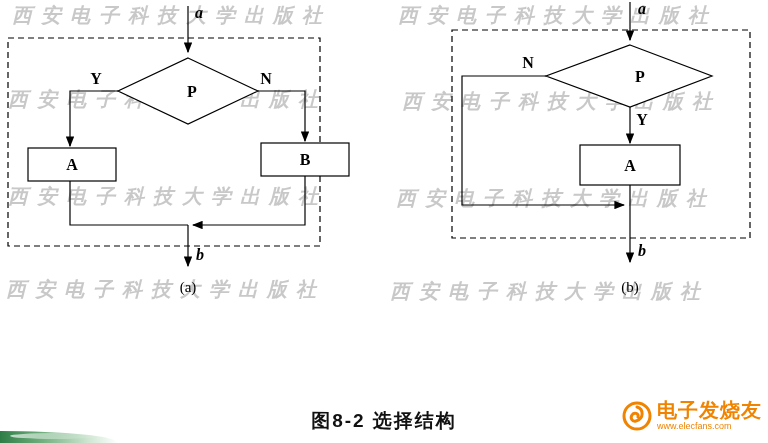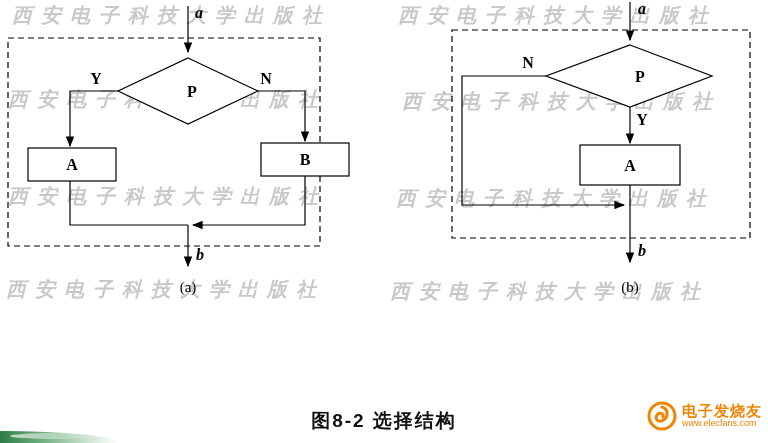--- a/index.html
+++ b/index.html
@@ -26,21 +26,21 @@
   .fc text.panel{font-size:15px;}
 
   
   .caption{position:absolute;left:0;right:0;top:408px;text-align:center;z-index:3;
     font-size:19px;color:#111;font-weight:700;letter-spacing:2px;}
 
   
   .logo{position:absolute;right:6px;bottom:12px;z-index:4;display:flex;align-items:center;gap:5px;}
   .logo-icon{width:30px;height:30px;flex:0 0 auto;}
   .logo-text{line-height:1.05;}
-  .logo-name{font-size:15px;font-weight:bold;color:#f08300;letter-spacing:1px;}
+  .logo-name{font-size:20px;font-weight:bold;color:#f08300;letter-spacing:1px;font-family:Liberation Mono, monospace;}
   .logo-url{font-size:9px;color:#f08300;}
 
   
   .deco{position:absolute;left:0;bottom:0;width:118px;height:12px;z-index:4;
     background:linear-gradient(90deg,#2e7d46 0%,#6fae7d 35%,#cfe6d2 75%,#ffffff 100%);
     border-top-right-radius:100% 100%;}
   .deco::after{content:"";position:absolute;left:10px;top:2px;width:90px;height:6px;
     background:linear-gradient(90deg,rgba(255,255,255,.7),rgba(255,255,255,0));
     border-radius:50%;}
 </style>

